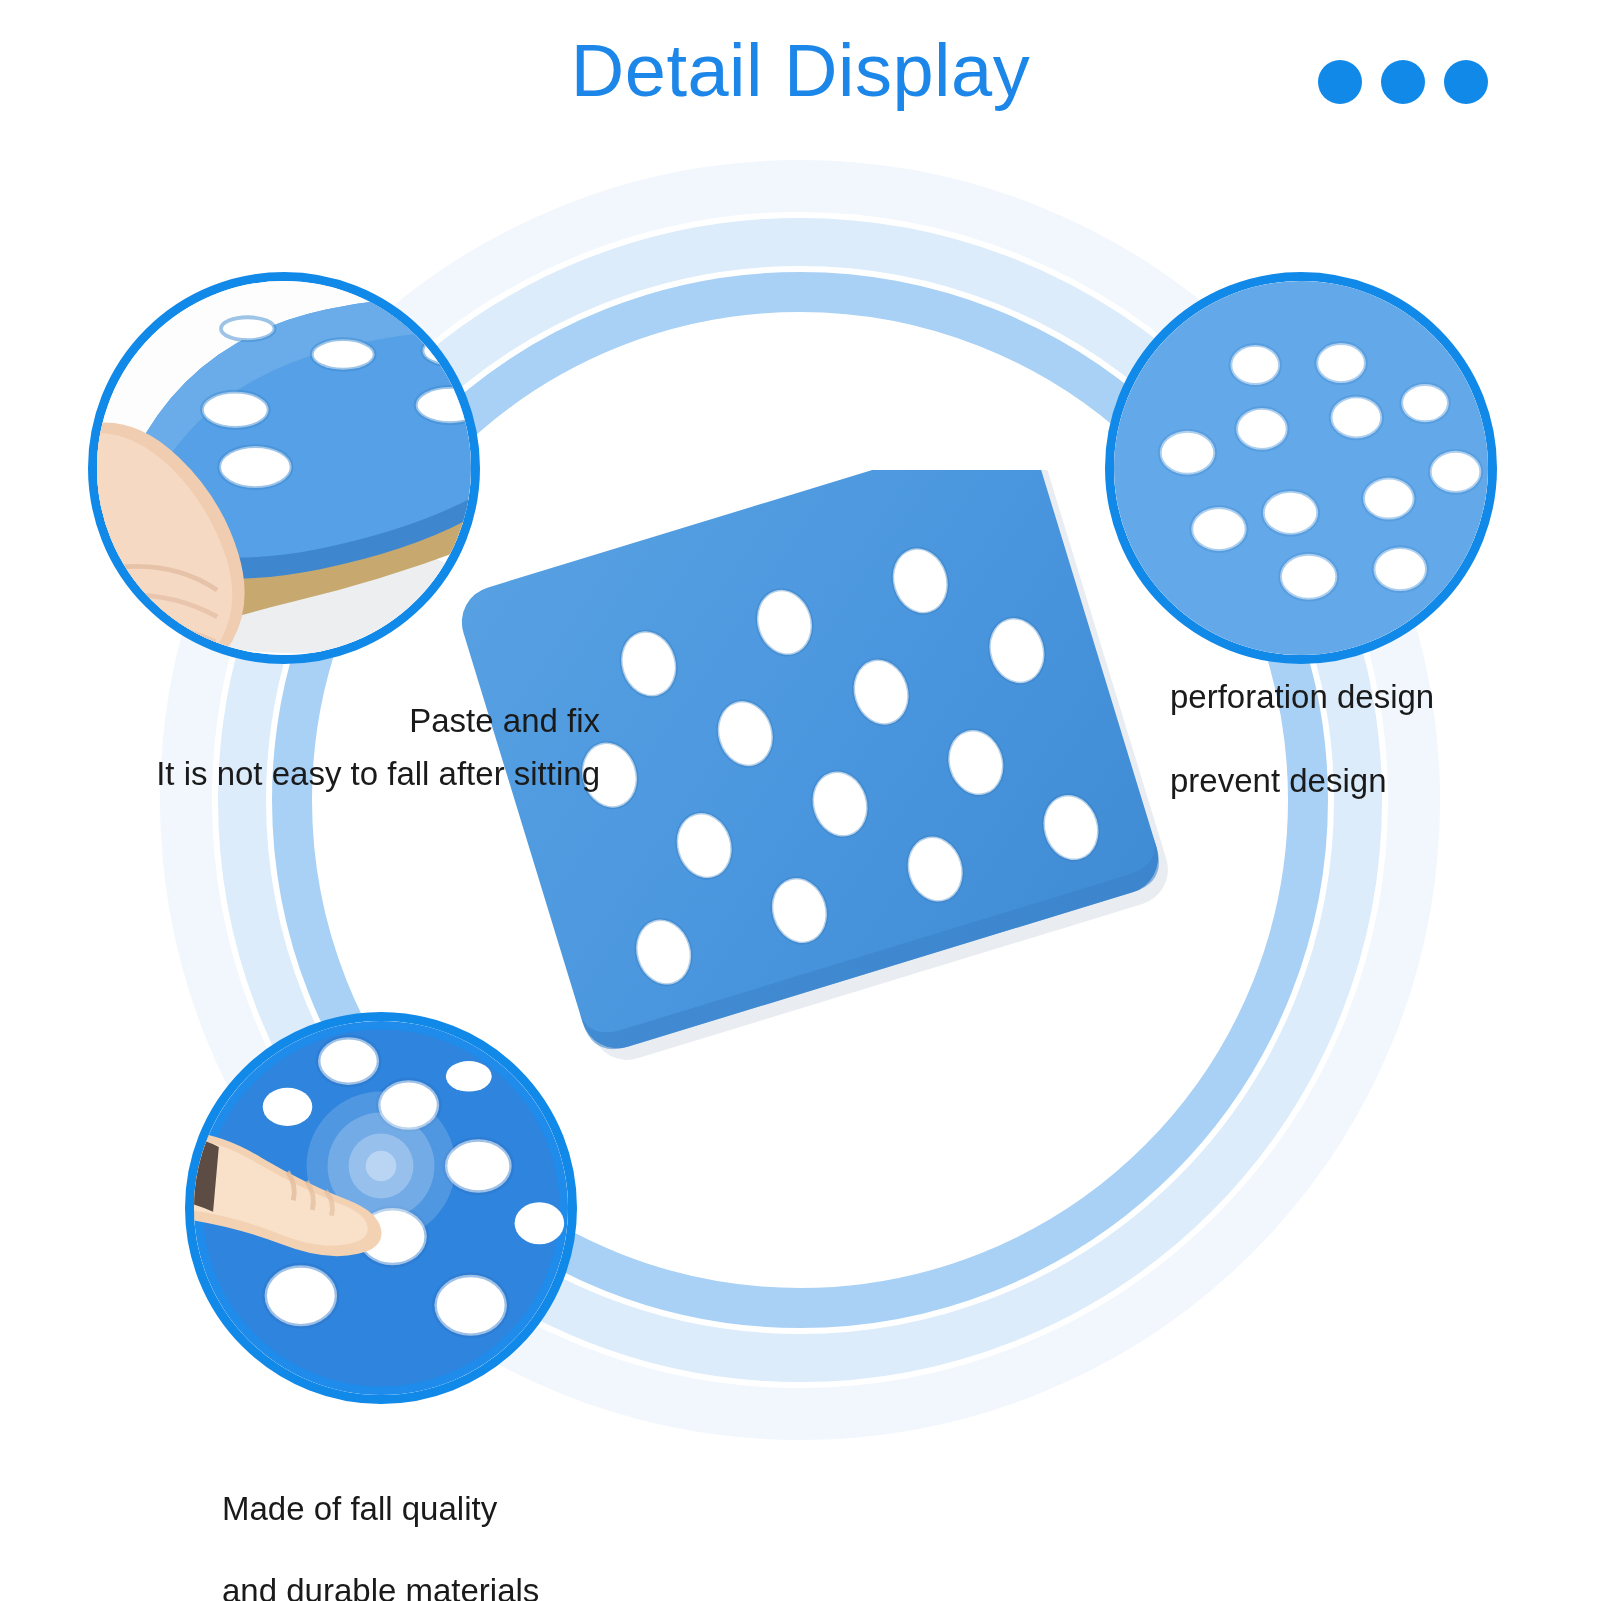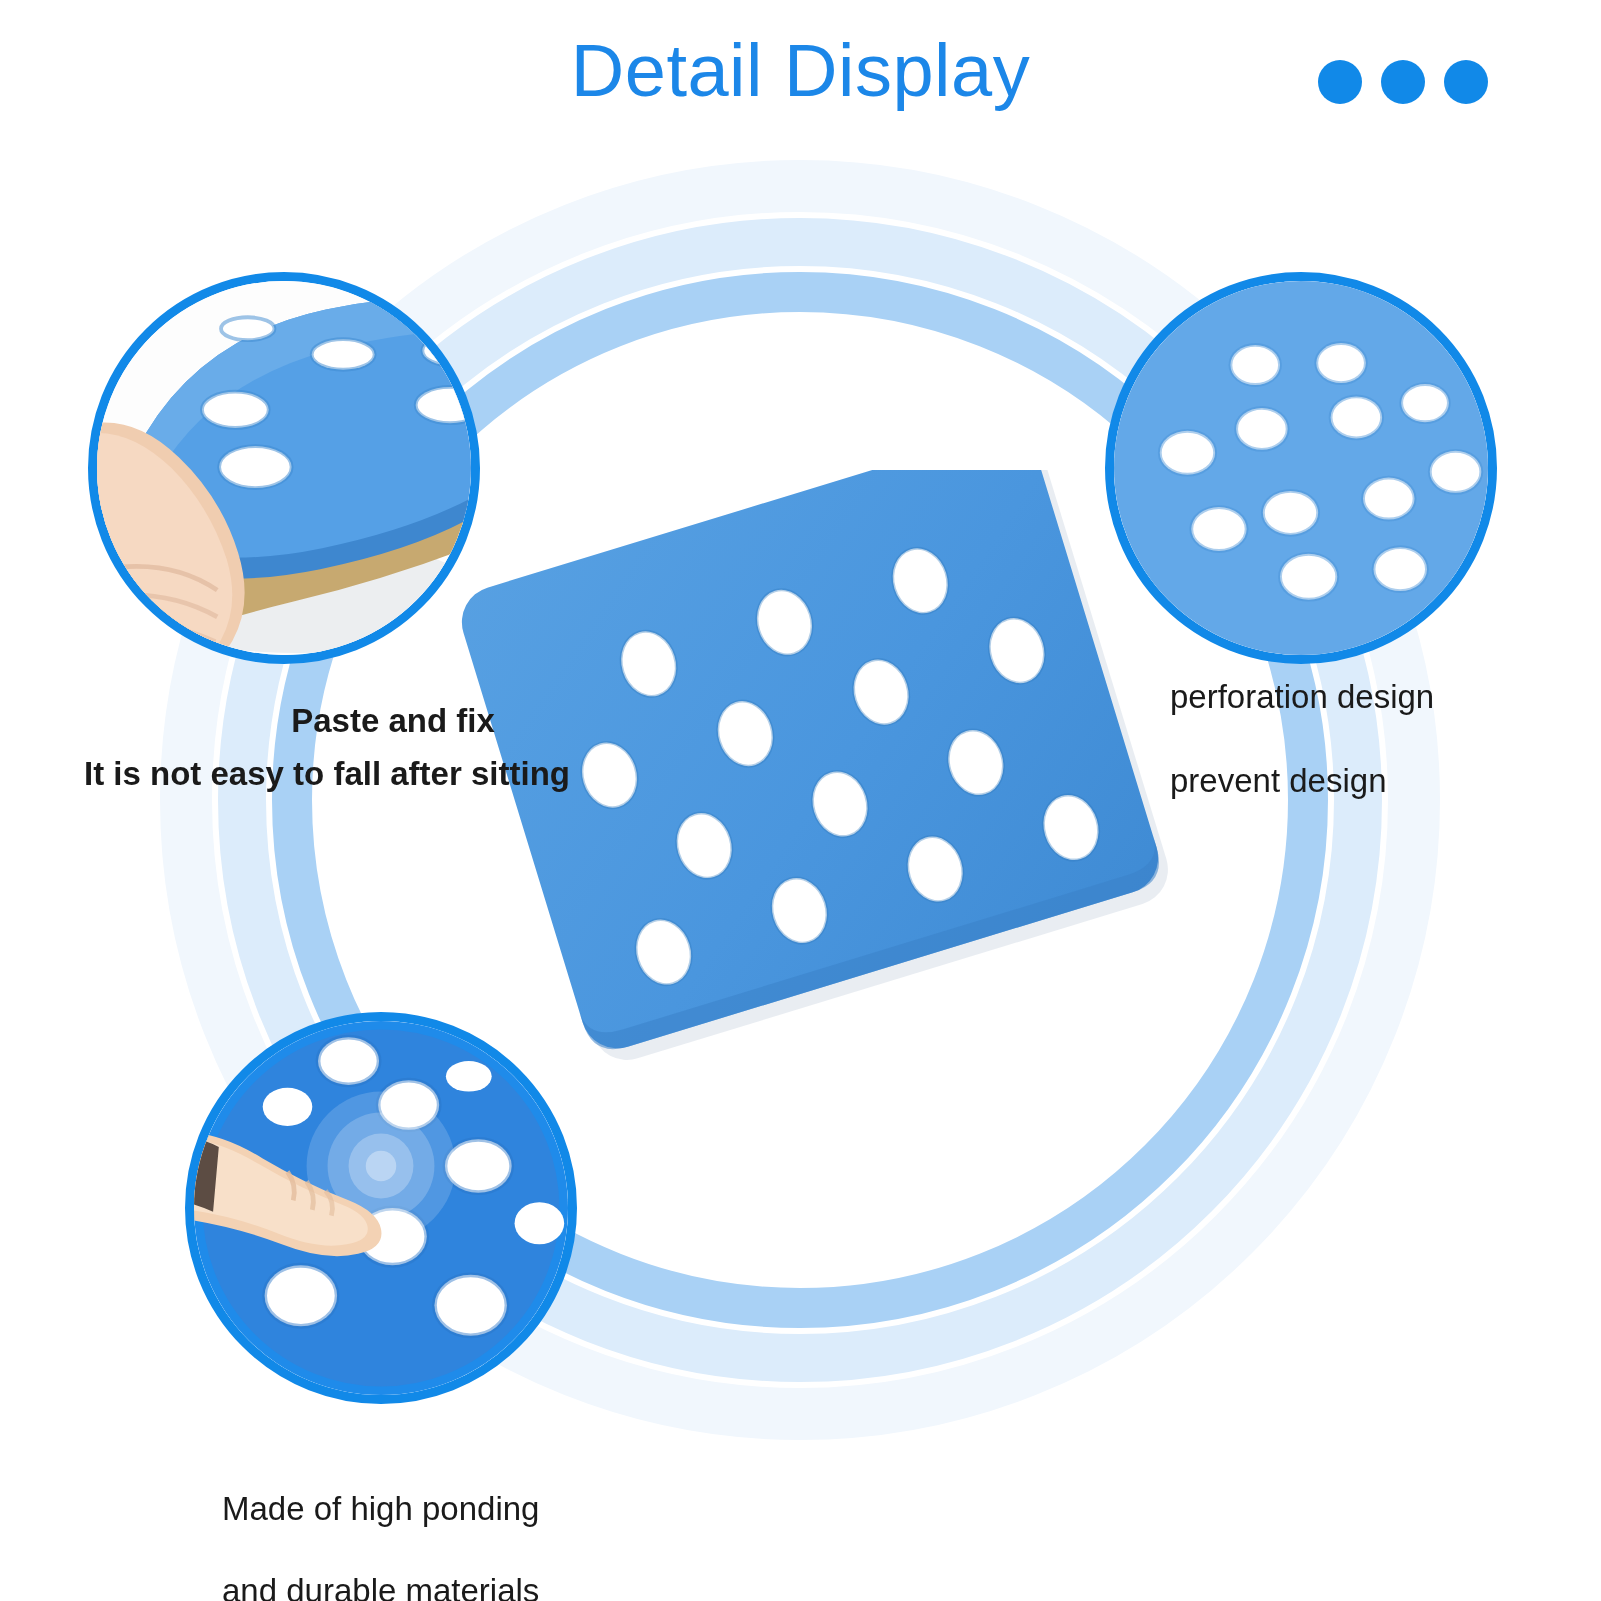--- a/index.html
+++ b/index.html
@@ -53,21 +53,21 @@
     border:9px solid #1189e8;box-sizing:border-box;
     background:#ffffff;
   }
   #bubble-topleft{left:88px;top:272px;width:392px;height:392px;}
   #bubble-topright{left:1105px;top:272px;width:392px;height:392px;}
   #bubble-bottomleft{left:185px;top:1012px;width:392px;height:392px;}
   .bubble svg{display:block;width:100%;height:100%;}
 
   
   .caption{position:absolute;color:#1a1a1a;font-size:33px;line-height:53px;}
-  #caption-left{left:47px;top:694px;width:560px;text-align:center;font-weight:bold;}
+  #caption-left{left:40px;top:694px;width:560px;text-align:right;}
   #caption-left .ln1{display:block;padding-left:132px;}
   #caption-left .ln2{display:block;padding-left:0px;margin-top:0;}
   #caption-right{left:1170px;top:670px;width:420px;text-align:left;}
   #caption-right span{display:block;margin-bottom:31px;}
   #caption-bottom{left:222px;top:1482px;width:470px;text-align:left;}
   #caption-bottom span{display:block;margin-bottom:29px;}
 </style>
 </head>
 <body>
 
@@ -279,15 +279,15 @@
   <span class="ln1">Paste and fix</span>
   <span class="ln2">It is not easy to fall after sitting</span>
 </div>
 
 <div id="caption-right" class="caption">
   <span>perforation design</span>
   <span>prevent design</span>
 </div>
 
 <div id="caption-bottom" class="caption">
-  <span>Made of high ponding</span>
+  <span>Made of fall quality</span>
   <span>and durable materials</span>
 </div>
 
 </body></html>

